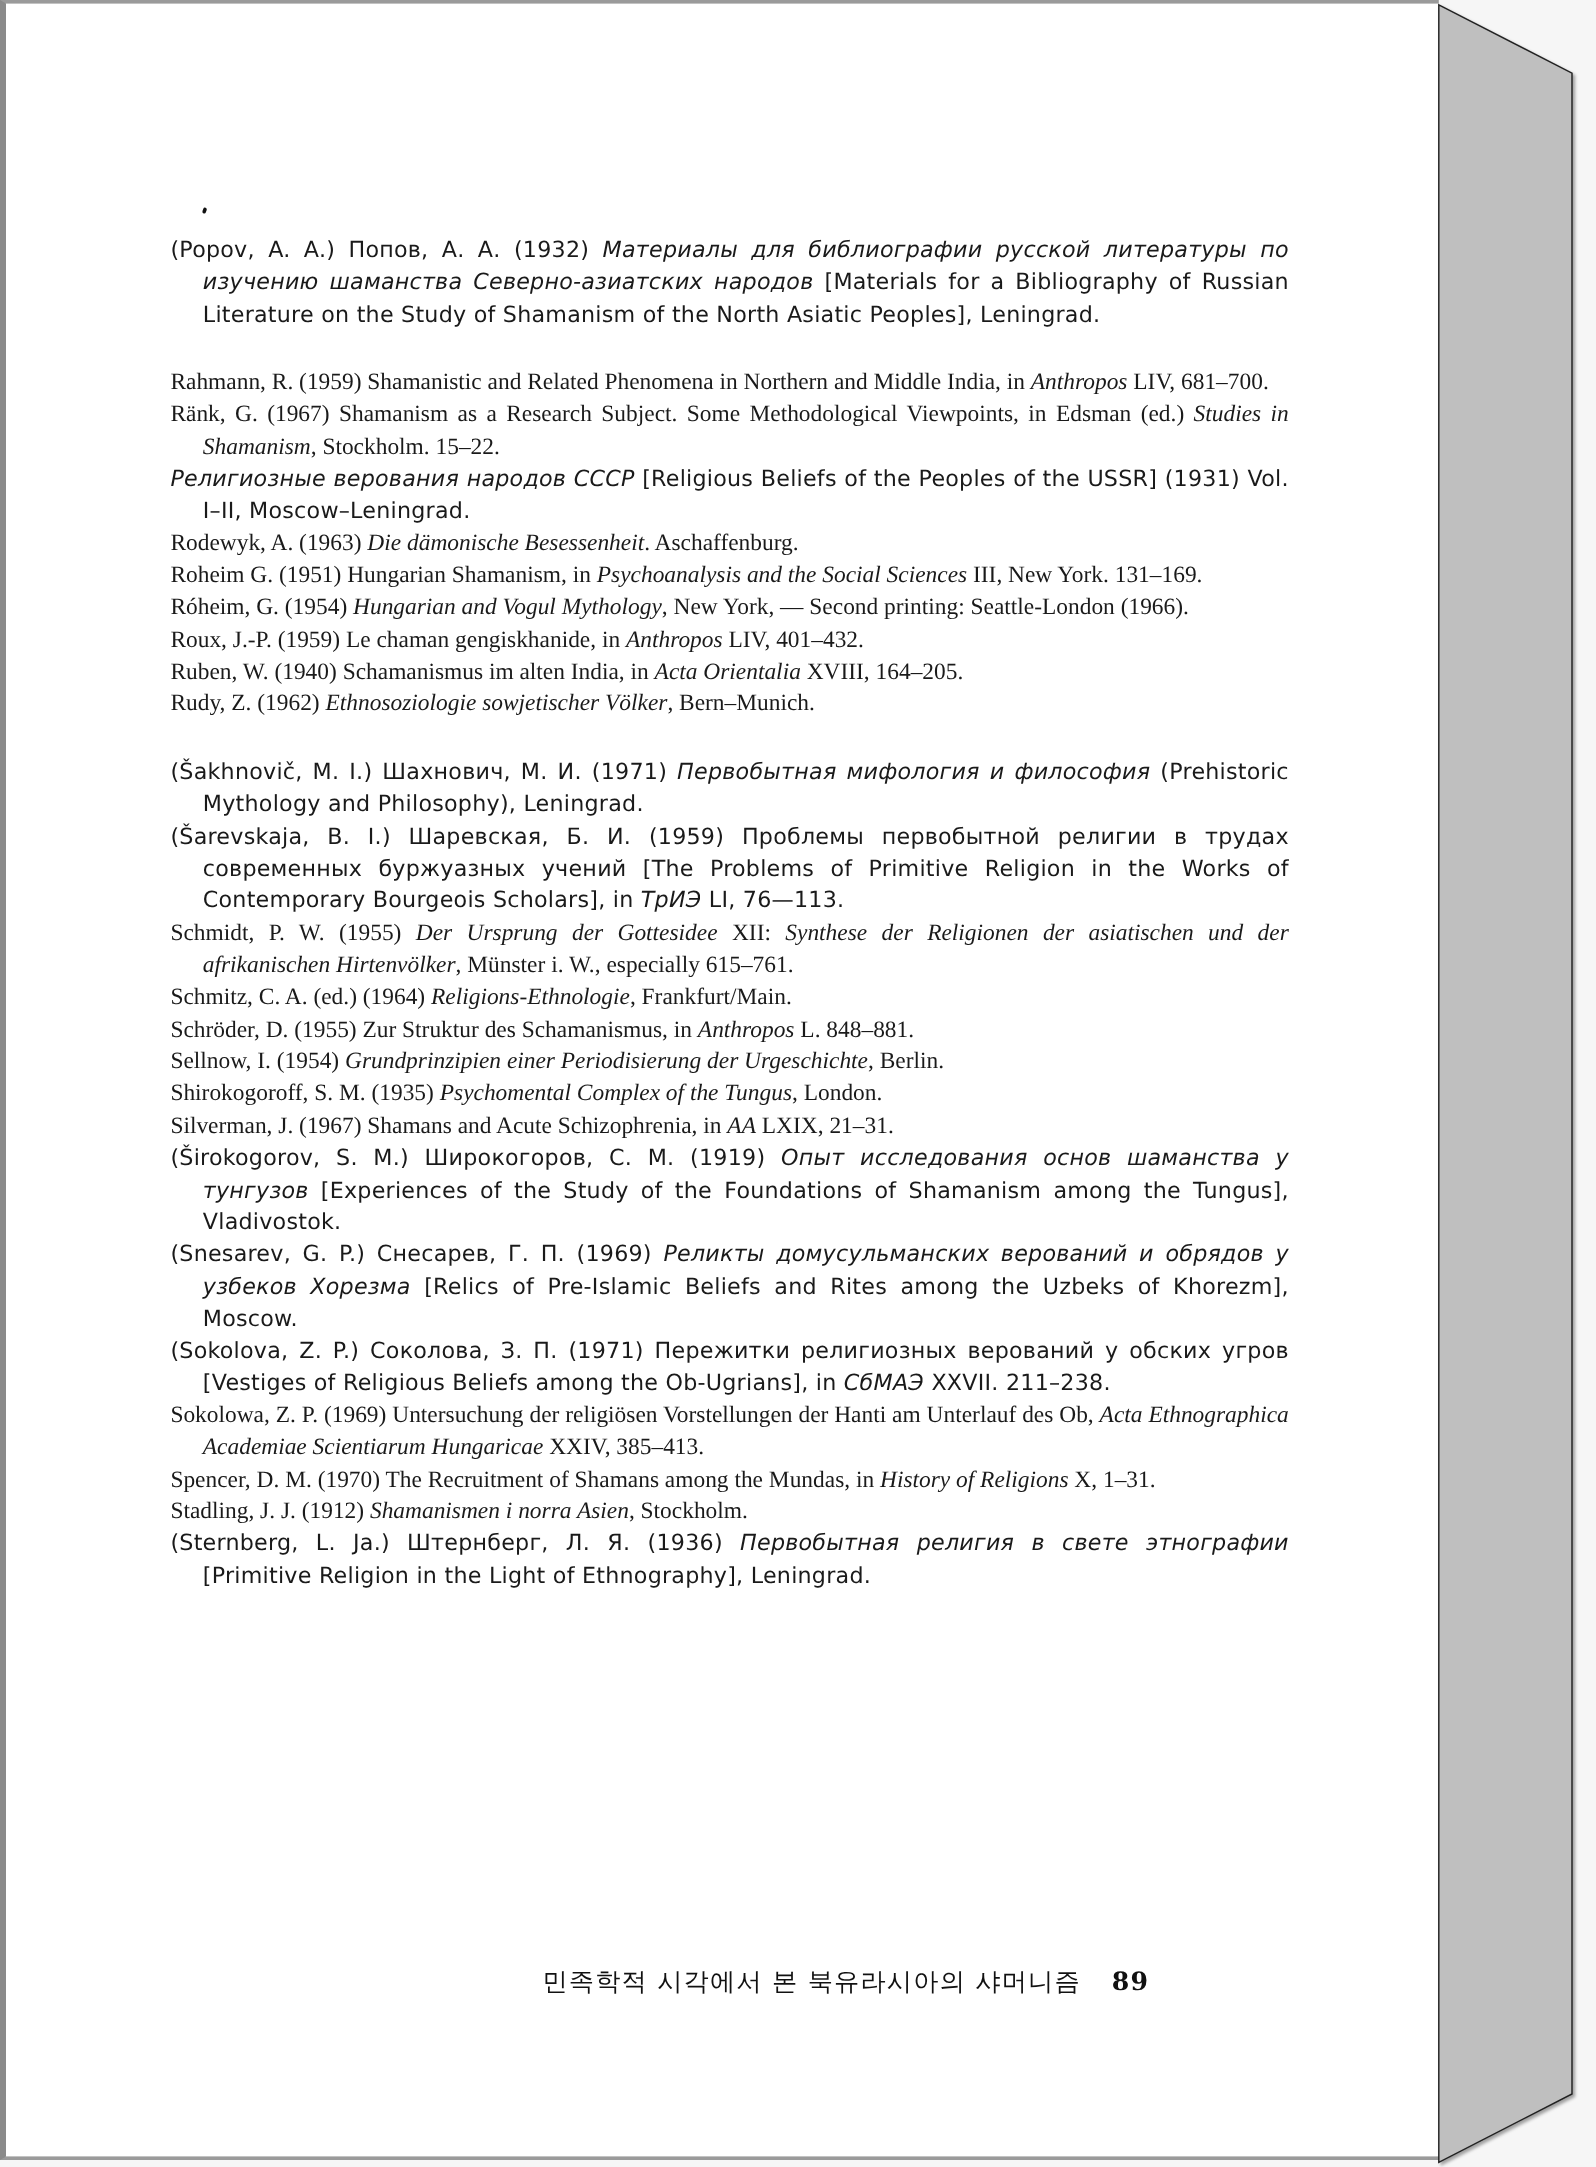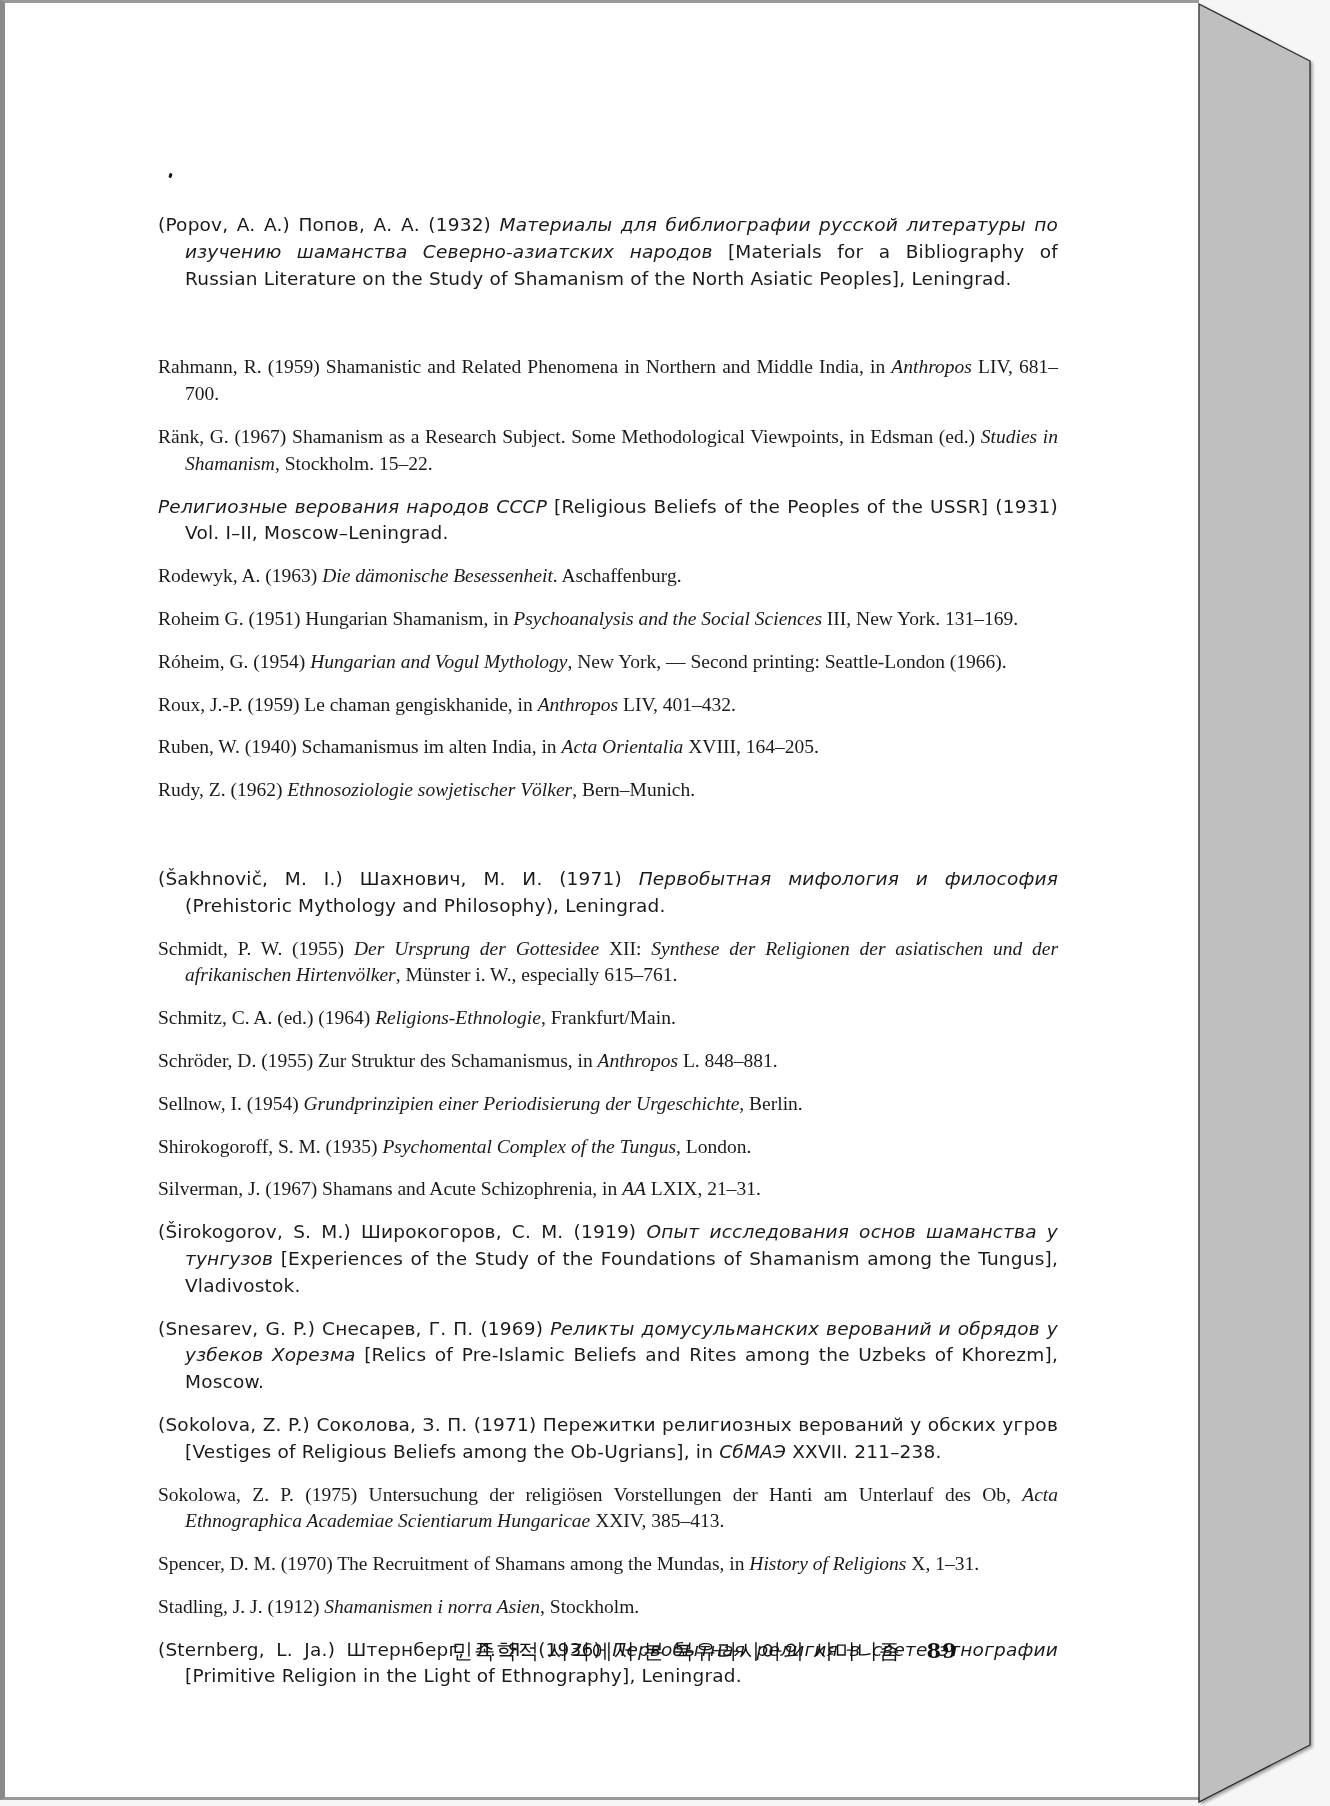--- a/index.html
+++ b/index.html
@@ -19,21 +19,21 @@
   }
   .side {
     position: absolute; left: 0; top: 0; width: 1330px; height: 1806px; pointer-events: none;
   }
   .speck { position: absolute; left: 164px; top: 170px; width: 3px; height: 5px; background: #111; border-radius: 2px; transform: rotate(20deg); }
   .content {
     position: absolute; left: 142px; top: 196px; width: 932px;
     font-size: 19.5px; line-height: 26.8px;
   }
   .entry {
-    padding-left: 27px; text-indent: -27px; margin: 16px; text-align: justify;
+    padding-left: 27px; text-indent: -27px; margin: 0; text-align: justify;
   }
   .sans { font-family: "DejaVu Sans", "Liberation Sans", sans-serif; font-size: 18.5px; letter-spacing: 0.2px; }
   .gap { height: 30px; }
   i { font-style: italic; }
   .footer {
     position: absolute; left: 452px; top: 1637px; width: 580px;
     font-family: "DejaVu Sans", sans-serif; font-size: 21px; letter-spacing: 1px; color: #111;
     white-space: nowrap;
   }
   .footer .pnum { font-weight: bold; margin-left: 18px; font-family: "DejaVu Serif", serif; }
@@ -61,30 +61,31 @@
     <p class="entry"><span>Ränk, G. (1967) Shamanism as a Research Subject. Some Methodological Viewpoints, in Edsman (ed.) </span><i>Studies in Shamanism</i><span>, Stockholm. 15–22.</span></p>
     <p class="entry sans"><i>Религиозные верования народов СССР</i><span> [Religious Beliefs of the Peoples of the USSR] (1931) Vol. I–II, Moscow–Leningrad.</span></p>
     <p class="entry"><span>Rodewyk, A. (1963) </span><i>Die dämonische Besessenheit</i><span>. Aschaffenburg.</span></p>
     <p class="entry"><span>Roheim G. (1951) Hungarian Shamanism, in </span><i>Psychoanalysis and the Social Sciences</i><span> III, New York. 131–169.</span></p>
     <p class="entry"><span>Róheim, G. (1954) </span><i>Hungarian and Vogul Mythology</i><span>, New York, — Second printing: Seattle-London (1966).</span></p>
     <p class="entry"><span>Roux, J.-P. (1959) Le chaman gengiskhanide, in </span><i>Anthropos</i><span> LIV, 401–432.</span></p>
     <p class="entry"><span>Ruben, W. (1940) Schamanismus im alten India, in </span><i>Acta Orientalia</i><span> XVIII, 164–205.</span></p>
     <p class="entry"><span>Rudy, Z. (1962) </span><i>Ethnosoziologie sowjetischer Völker</i><span>, Bern–Munich.</span></p>
     <div class="gap"></div>
     <p class="entry sans"><span>(Šakhnovič, M. I.) Шахнович, М. И. (1971) </span><i>Первобытная мифология и философия</i><span> (Prehistoric Mythology and Philosophy), Leningrad.</span></p>
+    <p class="entry sans"><span>(Šarevskaja, B. I.) Шаревская, Б. И. (1959) Проблемы первобытной религии в трудах современных буржуазных учений [The Problems of Primitive Religion in the Works of Contemporary Bourgeois Scholars], in </span><i>ТрИЭ</i><span> LI, 76—113.</span></p>
     <p class="entry"><span>Schmidt, P. W. (1955) </span><i>Der Ursprung der Gottesidee</i><span> XII: </span><i>Synthese der Religionen der asiatischen und der afrikanischen Hirtenvölker</i><span>, Münster i. W., especially 615–761.</span></p>
     <p class="entry"><span>Schmitz, C. A. (ed.) (1964) </span><i>Religions-Ethnologie</i><span>, Frankfurt/Main.</span></p>
     <p class="entry"><span>Schröder, D. (1955) Zur Struktur des Schamanismus, in </span><i>Anthropos</i><span> L. 848–881.</span></p>
     <p class="entry"><span>Sellnow, I. (1954) </span><i>Grundprinzipien einer Periodisierung der Urgeschichte</i><span>, Berlin.</span></p>
     <p class="entry"><span>Shirokogoroff, S. M. (1935) </span><i>Psychomental Complex of the Tungus</i><span>, London.</span></p>
     <p class="entry"><span>Silverman, J. (1967) Shamans and Acute Schizophrenia, in </span><i>AA</i><span> LXIX, 21–31.</span></p>
     <p class="entry sans"><span>(Širokogorov, S. M.) Широкогоров, С. М. (1919) </span><i>Опыт исследования основ шаманства у тунгузов</i><span> [Experiences of the Study of the Foundations of Shamanism among the Tungus], Vladivostok.</span></p>
     <p class="entry sans"><span>(Snesarev, G. P.) Снесарев, Г. П. (1969) </span><i>Реликты домусульманских верований и обрядов у узбеков Хорезма</i><span> [Relics of Pre-Islamic Beliefs and Rites among the Uzbeks of Khorezm], Moscow.</span></p>
     <p class="entry sans"><span>(Sokolova, Z. P.) Соколова, З. П. (1971) Пережитки религиозных верований у обских угров [Vestiges of Religious Beliefs among the Ob-Ugrians], in </span><i>СбМАЭ</i><span> XXVII. 211–238.</span></p>
-    <p class="entry"><span>Sokolowa, Z. P. (1975) Untersuchung der religiösen Vorstellungen der Hanti am Unterlauf des Ob, </span><i>Acta Ethnographica Academiae Scientiarum Hungaricae</i><span> XXIV, 385–413.</span></p>
+    <p class="entry"><span>Sokolowa, Z. P. (1969) Untersuchung der religiösen Vorstellungen der Hanti am Unterlauf des Ob, </span><i>Acta Ethnographica Academiae Scientiarum Hungaricae</i><span> XXIV, 385–413.</span></p>
     <p class="entry"><span>Spencer, D. M. (1970) The Recruitment of Shamans among the Mundas, in </span><i>History of Religions</i><span> X, 1–31.</span></p>
     <p class="entry"><span>Stadling, J. J. (1912) </span><i>Shamanismen i norra Asien</i><span>, Stockholm.</span></p>
     <p class="entry sans"><span>(Sternberg, L. Ja.) Штернберг, Л. Я. (1936) </span><i>Первобытная религия в свете этнографии</i><span> [Primitive Religion in the Light of Ethnography], Leningrad.</span></p>
   </div>
 
 <div class="footer">
   <span>민족학적 시각에서 본 북유라시아의 샤머니즘</span>
   <span class="pnum">89</span>
 </div>
 

